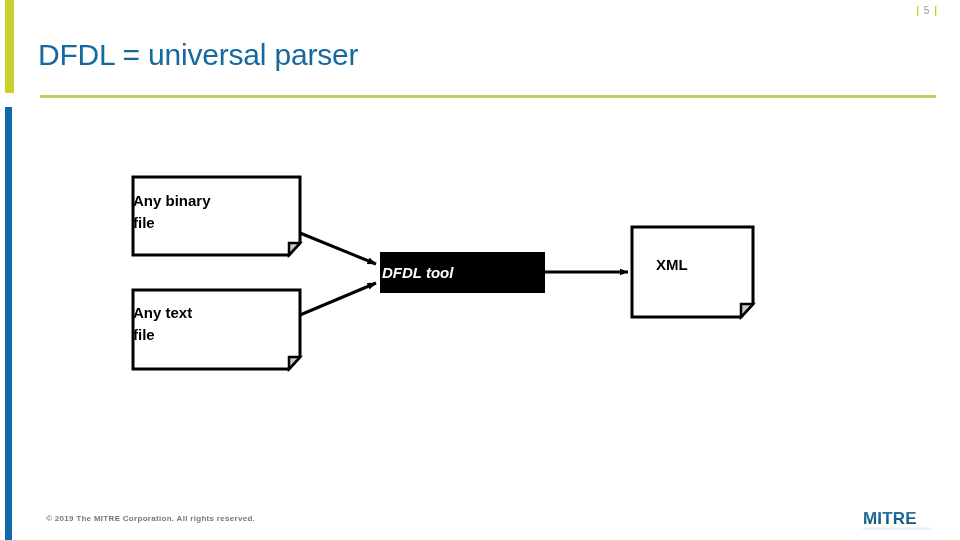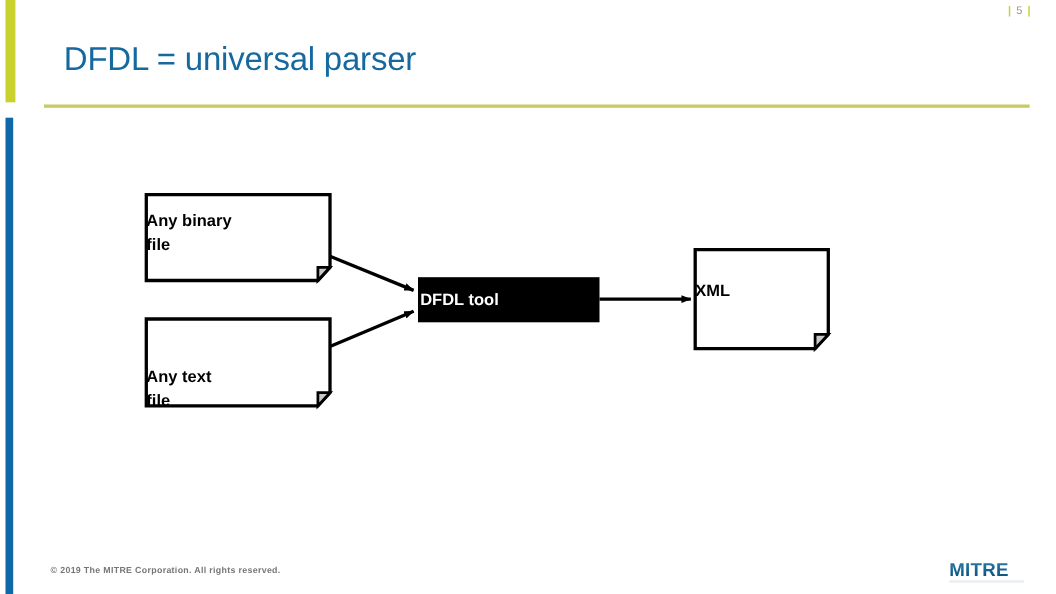--- a/index.html
+++ b/index.html
@@ -48,21 +48,21 @@
     color: #c9d12e;
     font-weight: bold;
   }
   .page-indicator .num {
     color: #9a9a8a;
   }
 
   
   .slide-title {
     position: absolute;
-    left: 58px;
+    left: 38px;
     top: 38px;
     font-size: 30px;
     color: #16699f;
     font-weight: normal;
     letter-spacing: -0.2px;
     white-space: nowrap;
   }
   .title-rule {
     position: absolute;
     left: 40px;
@@ -95,32 +95,33 @@
   }
   .label-binary {
     left: 133px;
     top: 190px;
     width: 165px;
   }
   .label-text {
     left: 133px;
     top: 302px;
     width: 165px;
-    margin-top: 30px;
   }
   .label-dfdl {
     left: 382px;
     top: 262px;
     width: 162px;
     color: #ffffff;
+    font-style: italic;
   }
   .label-xml {
     left: 632px;
     top: 254px;
     width: 120px;
+    padding-left: 24px;
   }
 
   
   .footer-copyright {
     position: absolute;
     left: 46px;
     top: 514px;
     font-size: 8px;
     color: #77777a;
     letter-spacing: 0.3px;

